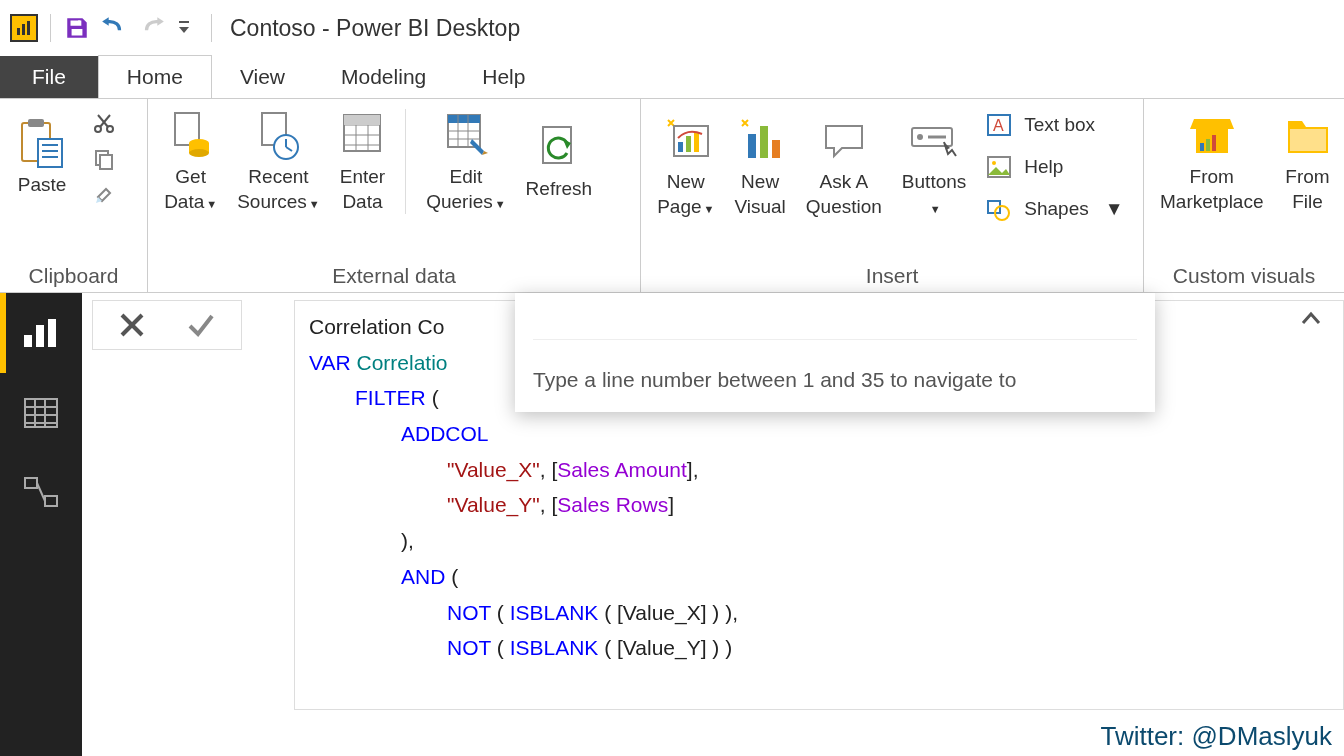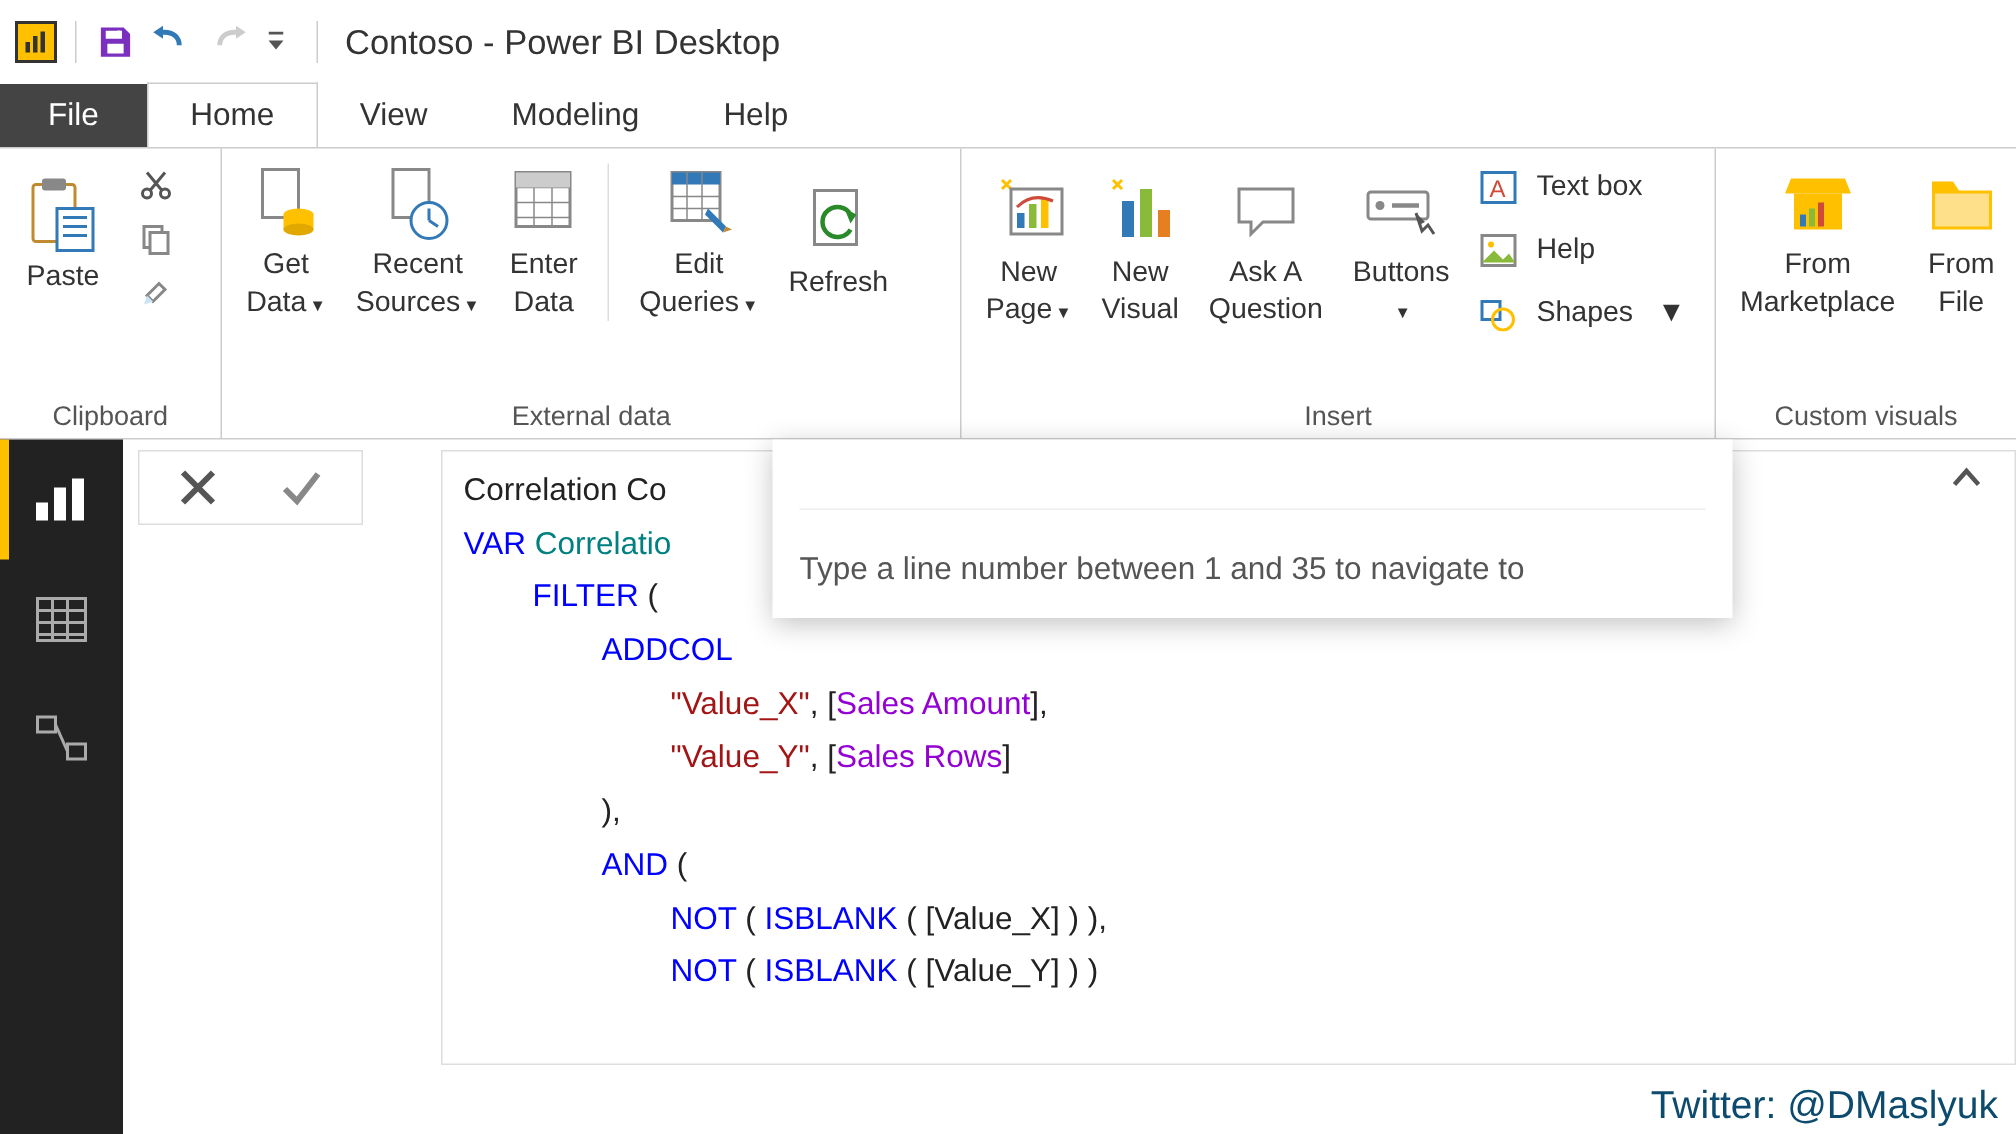--- a/index.html
+++ b/index.html
@@ -19,21 +19,21 @@
 
 
 .ribbon-tabs { height: 42px; display: flex; }
 .tab { padding: 0 28px; display: flex; align-items: center; font-size: 21px; color: #333; cursor: pointer; }
 .tab.file { background: #444; color: #fff; padding: 0 32px; }
 .tab.active { border: 1px solid #ccc; border-bottom: none; background: #fff; margin-top: -1px; }
 
 
 .ribbon { height: 195px; border-top: 1px solid #ccc; border-bottom: 1px solid #ccc; display: flex; background: #fff; }
 .ribbon-group { border-right: 1px solid #ccc; display: flex; flex-direction: column; padding: 6px 10px 4px; position: relative; }
-.group-label { text-align: center; font-size: 18px; color: #555; margin-top: auto; }
+.group-label { text-align: center; font-size: 21px; color: #555; margin-top: auto; }
 .group-row { display: flex; gap: 8px; }
 .ribbon-btn { display: flex; flex-direction: column; align-items: center; justify-content: center; cursor: pointer; padding: 4px 6px; }
 .ribbon-btn .ico { height: 52px; display: flex; align-items: center; justify-content: center; margin-bottom: 4px; }
 .ribbon-btn .lbl { font-size: 19px; color: #333; text-align: center; line-height: 1.3; }
 .ribbon-btn .caret { font-size: 11px; margin-left: 2px; }
 .small-btns { display: flex; flex-direction: column; gap: 2px; padding-left: 4px; }
 .small-btn { display: flex; align-items: center; gap: 10px; cursor: pointer; font-size: 19px; color: #333; height: 40px; }
 .small-btn .ico-sm { width: 30px; height: 26px; display: flex; align-items: center; justify-content: center; }
 
 

